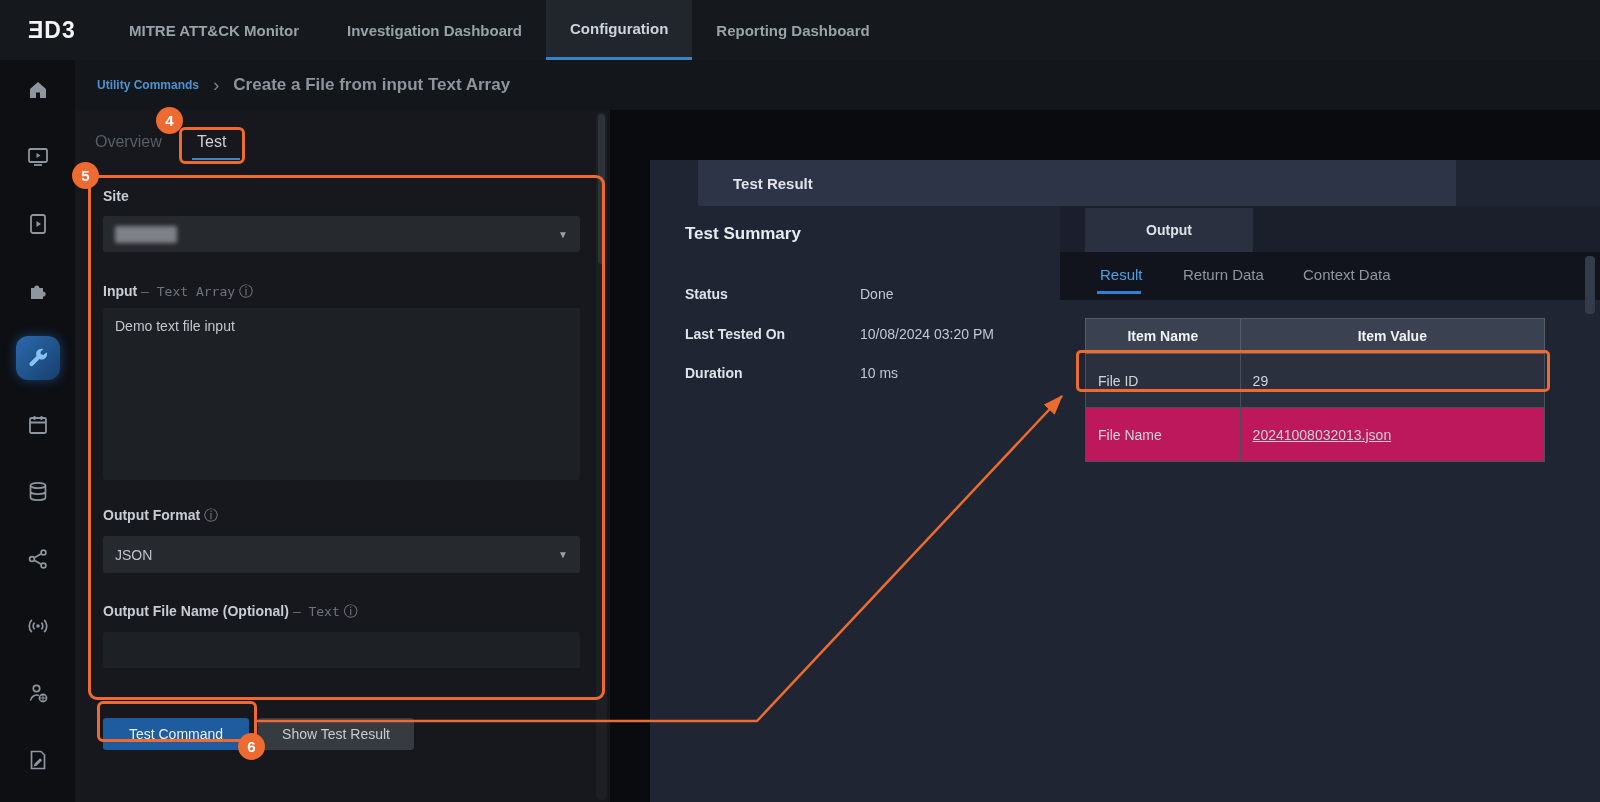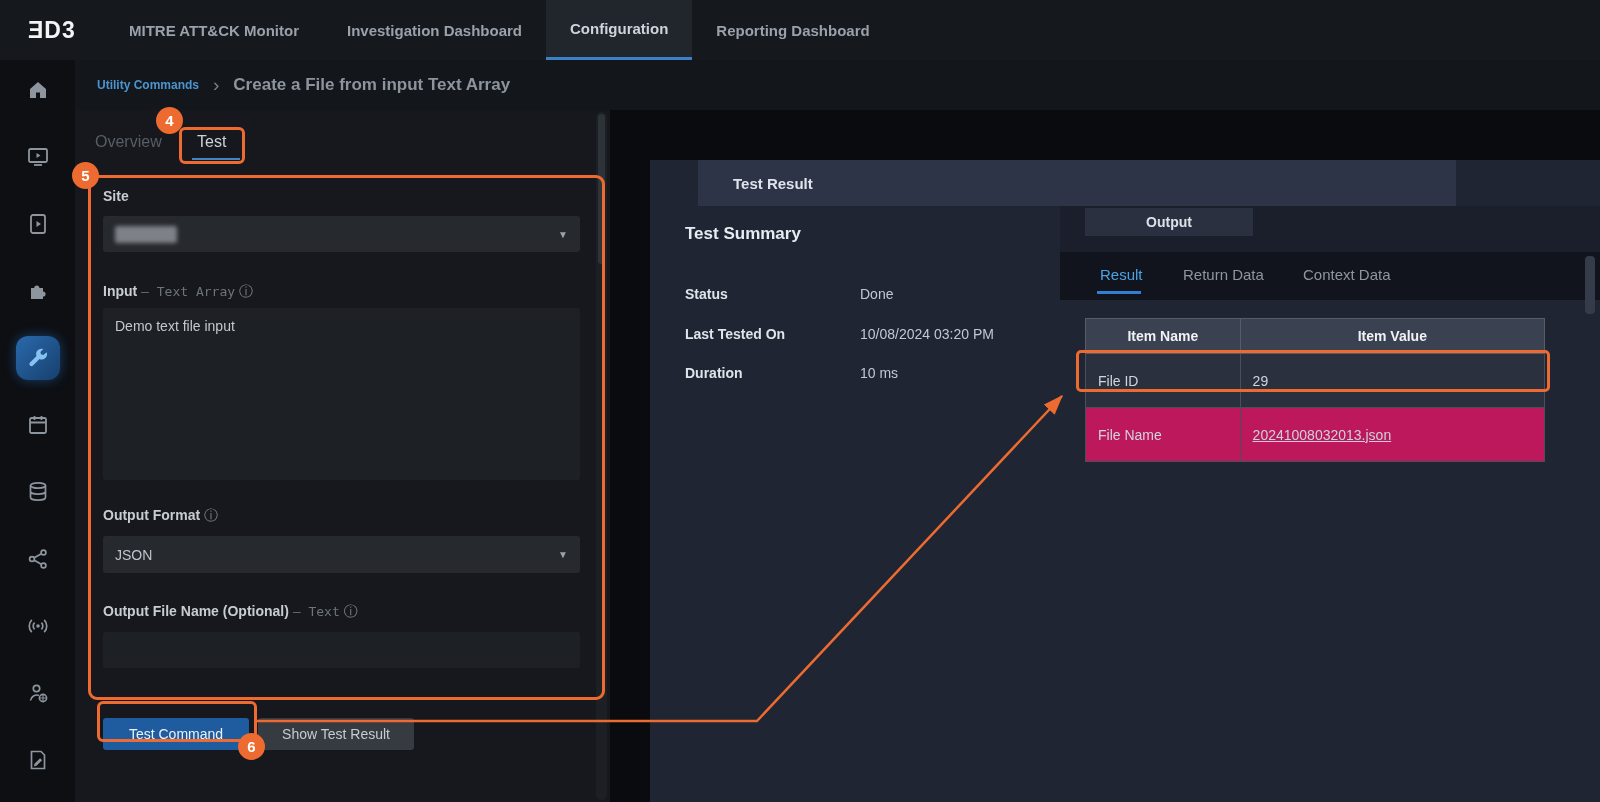--- a/index.html
+++ b/index.html
@@ -48,21 +48,21 @@
 
   
   .rightregion { left:610px; top:110px; width:990px; height:692px; background:#090b0f; }
   .trpanel { left:650px; top:160px; width:950px; height:642px; background:#1f2532; }
   .trheader { left:650px; top:160px; width:758px; height:46px; background:#2d3447; display:flex; align-items:center; padding-left:35px; color:#dfe4ec; font-size:15px; font-weight:700;margin-left:48px; }
   .ts-title { left:685px; top:224px; font-size:17px; font-weight:bold; color:#e8ecf2; }
   .ts-label { font-size:14px; font-weight:bold; color:#dfe3ea; }
   .ts-value { font-size:14px; color:#c2c8d2; }
 
   .out-headrow { left:1060px; top:206px; width:540px; height:46px; background:#1a1f2b; }
-  .out-tab { left:1085px; top:208px; width:168px; height:28px; background:#2a3040; display:flex; align-items:center; justify-content:center; color:#dde1e8; font-size:14px; font-weight:bold; cursor:pointer; }
+  .out-tab { left:1085px; top:208px; width:168px; height:44px; background:#2a3040; display:flex; align-items:center; justify-content:center; color:#dde1e8; font-size:14px; font-weight:bold; cursor:pointer; }
   .tabsstrip { left:1060px; top:252px; width:540px; height:48px; background:#11141d; }
   .rtab { top:266px; font-size:15px; color:#8f96a0; cursor:pointer; }
   .rtab.active { color:#4ba3e3; }
   .rtab-underline { left:1097px; top:291px; width:44px; height:3px; background:#2f7fd4; }
   .out-scroll { left:1585px; top:256px; width:10px; height:58px; background:#343b49; border-radius:4px; }
 
   table.result { left:1085px; top:318px; position:absolute; width:460px; border-collapse:collapse; }
   table.result th { background:#3a4150; color:#f0f2f5; font-size:14px; font-weight:bold; height:35px; border:1px solid #565c69; text-align:center; }
   table.result td { font-size:14px; color:#d0d5dc; height:54px; border:1px solid #4a4f5c; padding:0 12px; }
   tr.row-fileid td { background:#2a303e; }

